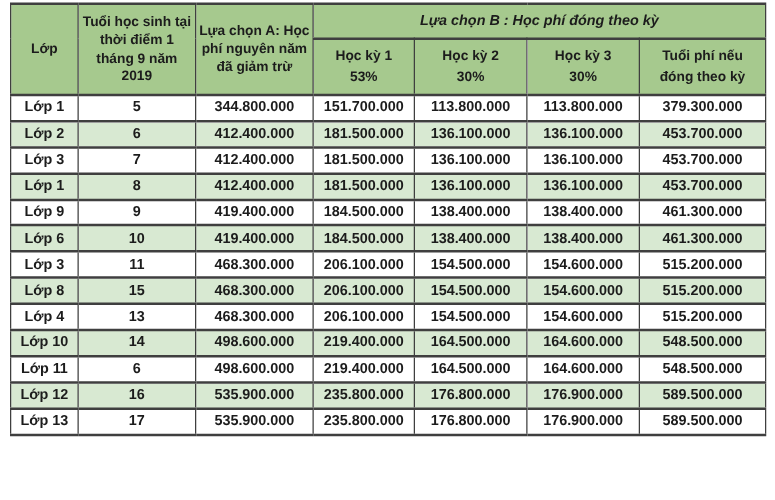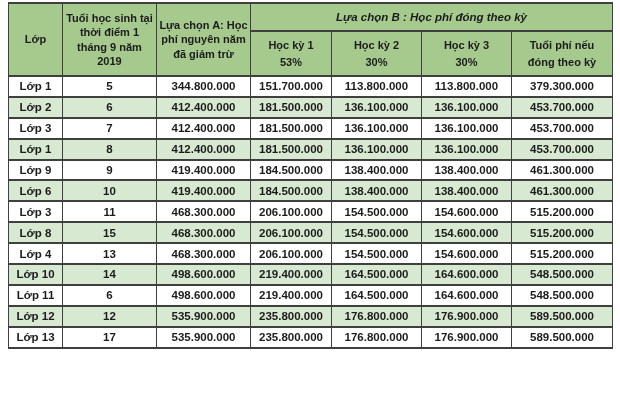--- a/index.html
+++ b/index.html
@@ -201,21 +201,21 @@
           <td>Lớp 11</td>
           <td>6</td>
           <td>498.600.000</td>
           <td>219.400.000</td>
           <td>164.500.000</td>
           <td>164.600.000</td>
           <td>548.500.000</td>
         </tr>
         <tr class="alt">
           <td>Lớp 12</td>
-          <td>12</td>
+          <td>16</td>
           <td>535.900.000</td>
           <td>235.800.000</td>
           <td>176.800.000</td>
           <td>176.900.000</td>
           <td>589.500.000</td>
         </tr>
         <tr>
           <td>Lớp 13</td>
           <td>17</td>
           <td>535.900.000</td>

